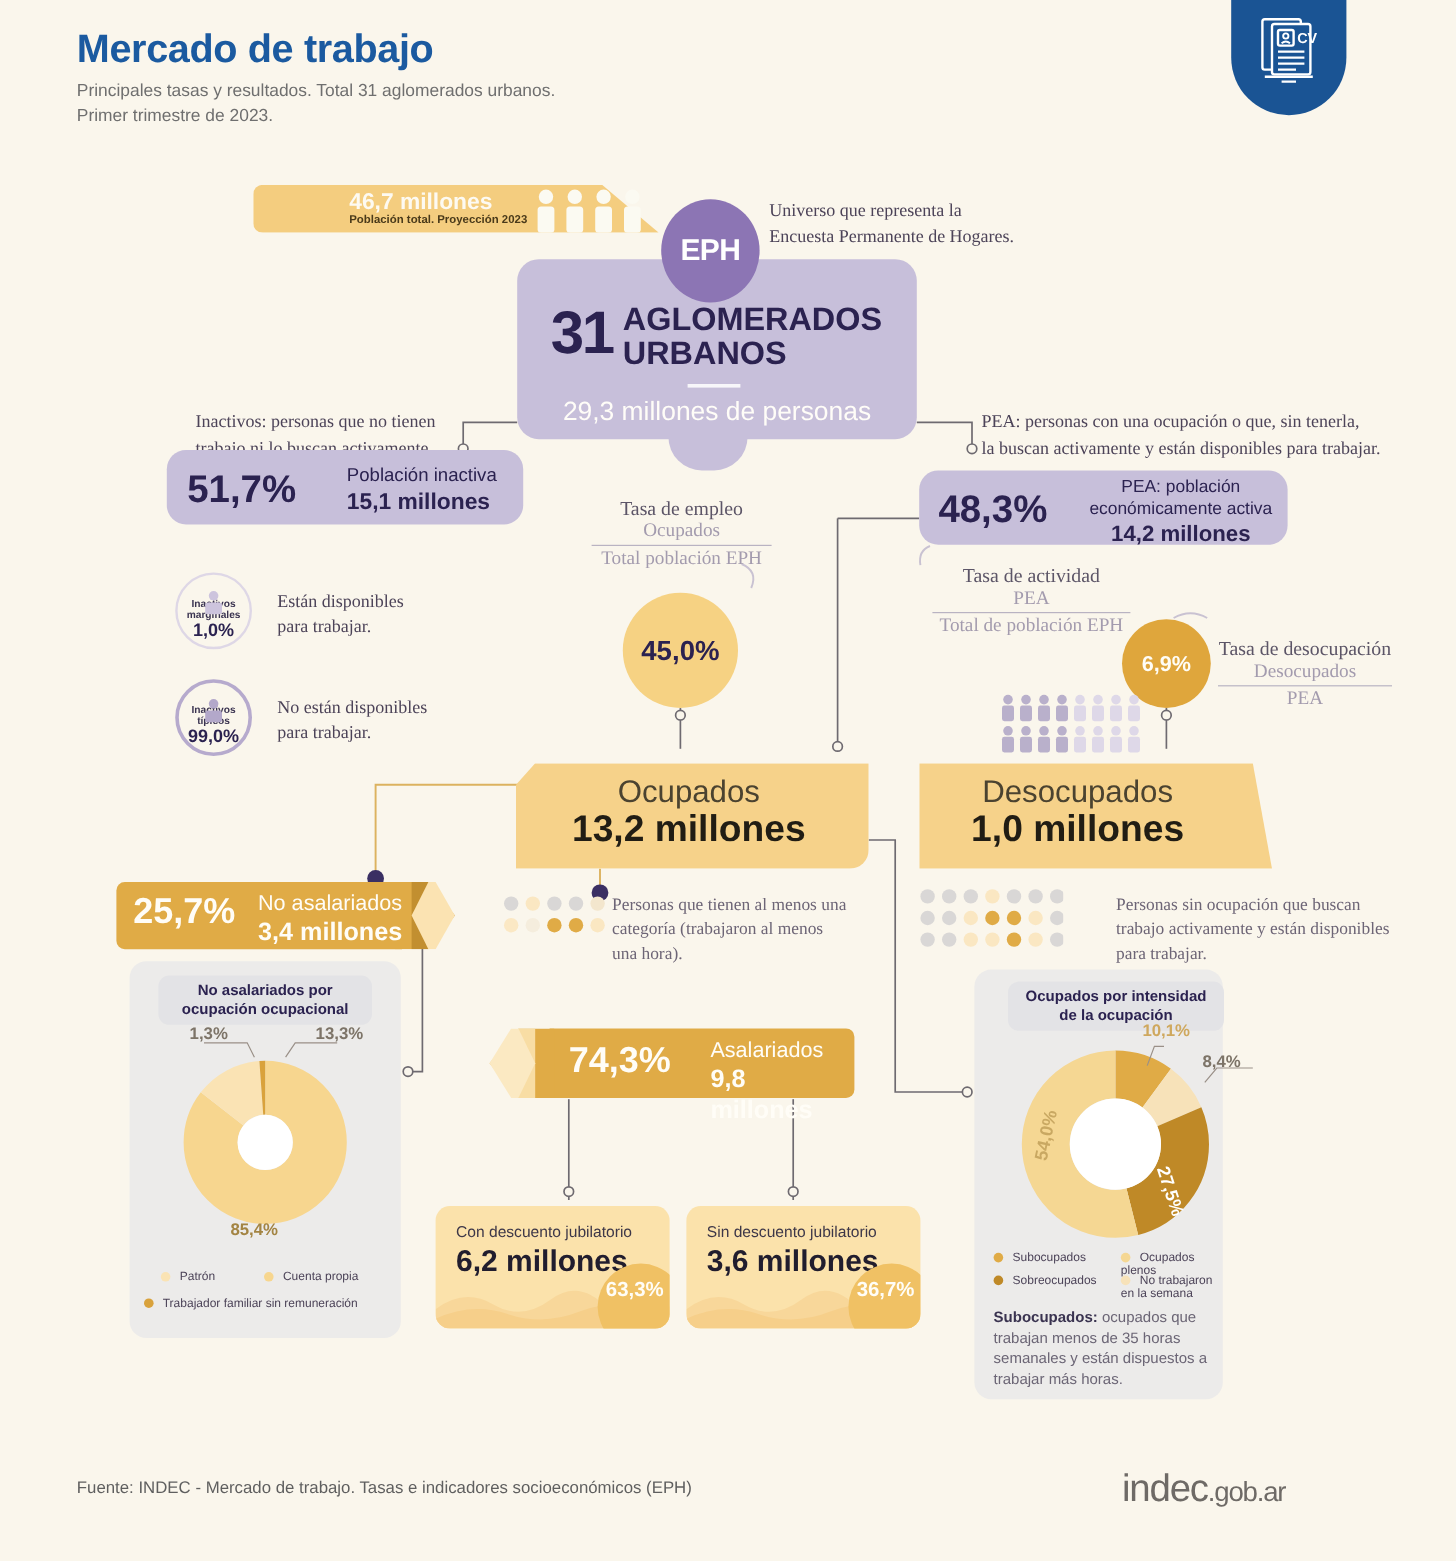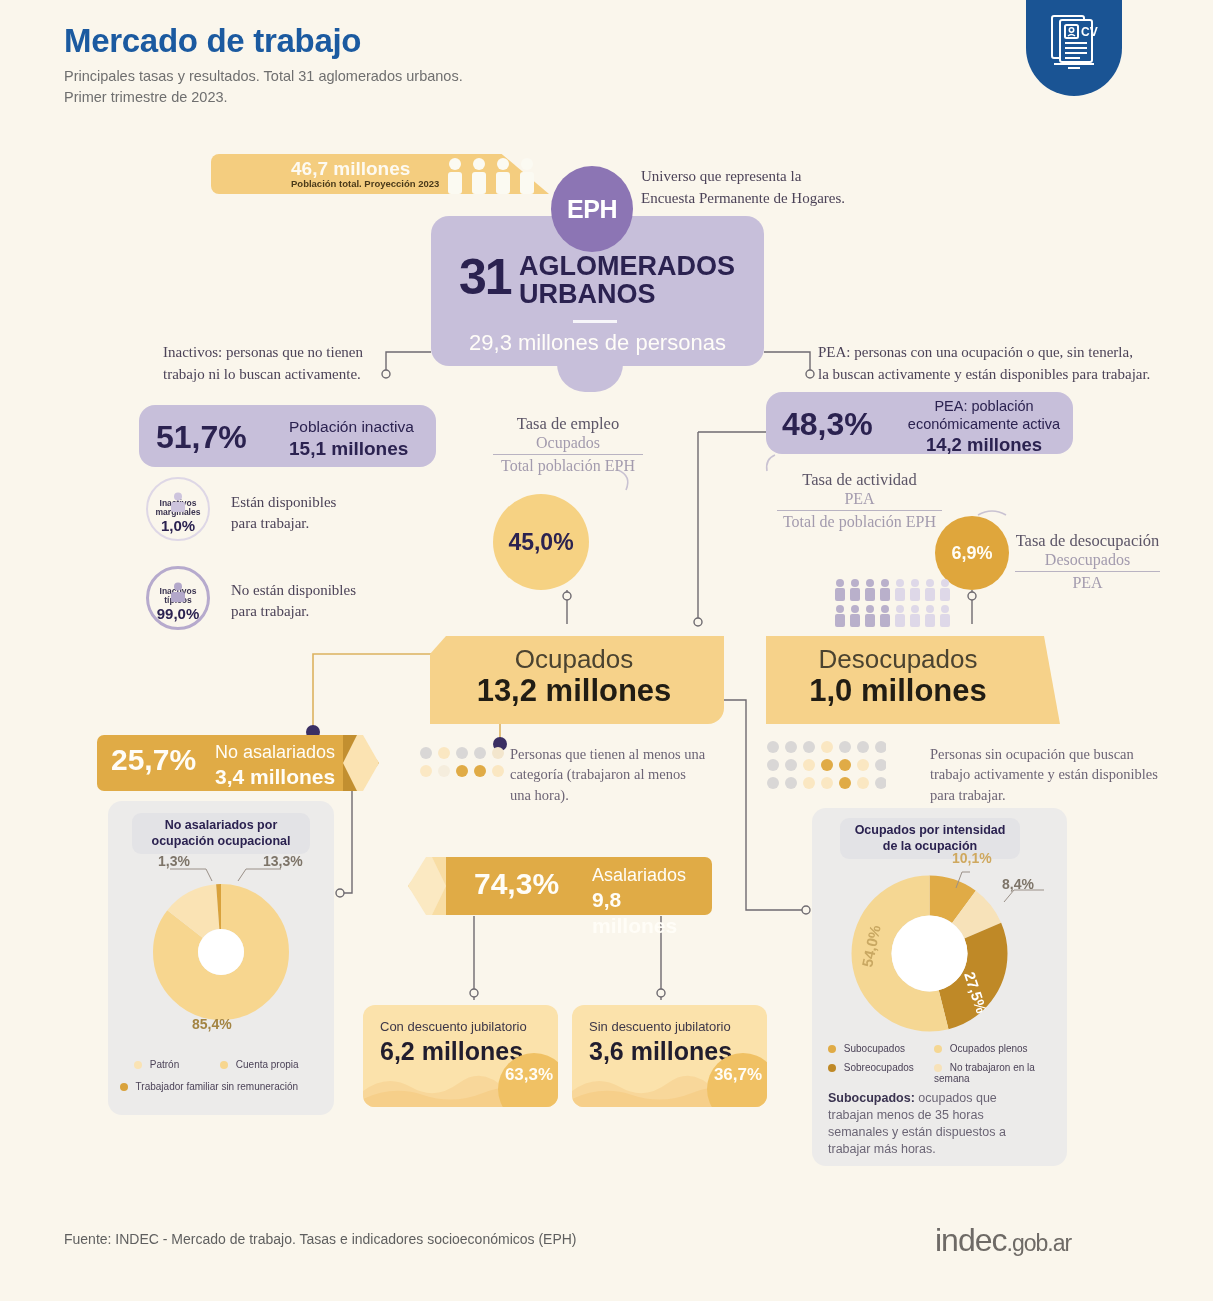--- a/index.html
+++ b/index.html
@@ -60,21 +60,21 @@
   #main-card .rule { position: absolute; left: 142px; top: 104px; width: 44px; height: 3px; background: #fff; opacity: .85; }
   #main-card .sub { position: absolute; left: 0; top: 114px; width: 100%; text-align:center; font-size: 22px; color: #fffdf8; }
 
   
   .note { position: absolute; font-size: 15px; color: #4c4358; line-height: 1.45; }
   #note-inactivos { left: 163px; top: 342px; }
   #note-pea { left: 818px; top: 342px; }
 
   
   .pill { position: absolute; background: #c7bfda; border-radius: 16px; }
-  #pill-inactiva { left: 139px; top: 405px; width: 297px; height: 62px; }
+  #pill-inactiva { left: 139px; top: 375px; width: 297px; height: 62px; }
   #pill-inactiva .pct { position:absolute; left: 17px; top: 14px; font-size: 32px; font-weight: bold; color:#2b2250; }
   #pill-inactiva .txt { position:absolute; left: 150px; top: 12px; font-size: 15.5px; color:#2b2250; line-height:1.3; }
   #pill-inactiva .txt b { font-size: 19px; }
   #pill-pea { left: 766px; top: 392px; width: 307px; height: 62px; }
   #pill-pea .pct { position:absolute; left: 16px; top: 14px; font-size: 32px; font-weight: bold; color:#2b2250; }
   #pill-pea .txt { position:absolute; left: 138px; top: 5px; width: 160px; text-align:center; font-size: 14.5px; color:#2b2250; line-height:1.25; }
   #pill-pea .txt b { font-size: 18.5px; }
 
   
   .inacirc { position: absolute; width: 64px; height: 64px; border-radius: 50%;
@@ -92,21 +92,21 @@
   .formula { position: absolute; text-align: center; color: #8d8795; }
   .formula .t1 { font-size: 16.5px; color:#5c5567; }
   .formula .t2 { font-size: 16px; color:#a39bae; }
   .formula .bar { height:1px; background:#b9b3c2; margin: 2px 0; }
   .formula .t3 { font-size: 16px; color:#a39bae; }
   #f-empleo { left: 493px; top: 414px; width: 150px; }
   #f-actividad { left: 777px; top: 470px; width: 165px; }
   #f-desocup { left: 1015px; top: 531px; width: 145px; }
 
   
-  #c-empleo { position:absolute; left: 493px; top: 494px; width: 96px; height: 96px; border-radius:50%;
+  #c-empleo { position:absolute; left: 519px; top: 494px; width: 96px; height: 96px; border-radius:50%;
               background:#f6d283; display:flex; align-items:center; justify-content:center;
               font-size: 23px; font-weight:bold; color:#2b2250; }
   #c-desoc { position:absolute; left: 935px; top: 516px; width: 74px; height: 74px; border-radius:50%;
              background:#dfa63c; display:flex; align-items:center; justify-content:center;
              font-size: 18px; font-weight:bold; color:#fffdf6; }
   #people-grid { position:absolute; left: 833px; top: 578px; }
 
   
   .trap { position: absolute; background: #f6d28a; }
   #t-ocup { left: 430px; top: 636px; width: 294px; height: 88px;
@@ -133,21 +133,21 @@
 
   #p-asal { position:absolute; left: 402px; top: 857px; width: 310px; height: 58px; }
   #p-asal .body { position:absolute; left: 56px; top: 0; width: 254px; height: 58px; background:#e0ab46; border-radius: 0 7px 7px 0;}
   #p-asal .pct { position:absolute; left: 72px; top: 10px; font-size: 30px; font-weight:bold; color:#fffdf7; }
   #p-asal .txt { position:absolute; left: 190px; top: 7px; font-size: 18px; color:#fffdf7; line-height:1.25; }
   #p-asal .txt b { font-size: 21px; font-weight:bold; }
 
   
   .panel { position:absolute; background: #ecebea; border-radius: 14px; }
   #panel-left { left: 108px; top: 801px; width: 226px; height: 314px; }
-  #panel-right { left: 812px; top: 808px; width: 255px; height: 358px; padding-left: 42px; }
+  #panel-right { left: 812px; top: 808px; width: 207px; height: 358px; padding-left: 42px; }
   .panel-title { position:absolute; background:#e3e3e6; border-radius: 9px; font-size: 12.5px;
                  font-weight:bold; color:#2b2250; text-align:center; line-height:1.25; padding: 5px 8px; }
 
   .legend-row { position:absolute; font-size: 10px; color:#4c4358; }
   .lg-dot { display:inline-block; width: 8px; height: 8px; border-radius:50%; margin-right:5px; vertical-align: middle; }
 
   .donut-lab { position:absolute; font-weight:bold; }
 
   
   .bcard { position:absolute; width: 195px; height: 102px; background:#fbe2ab; border-radius:12px; overflow:hidden; }

